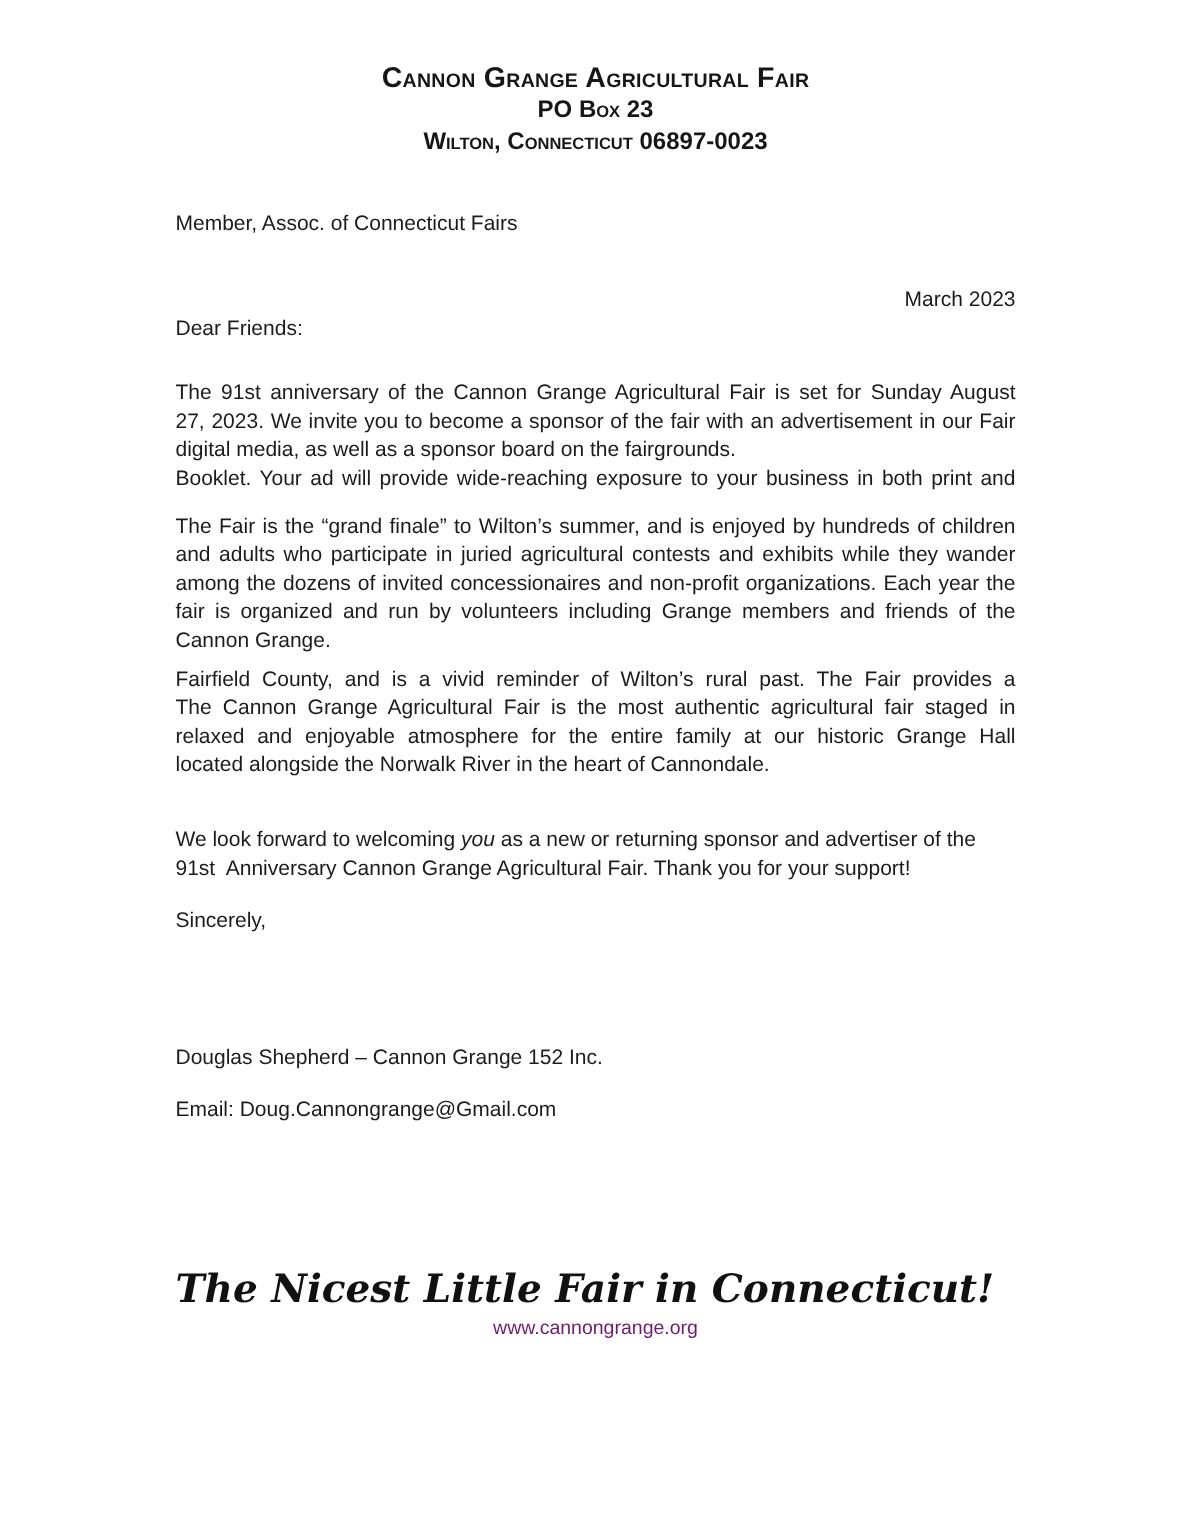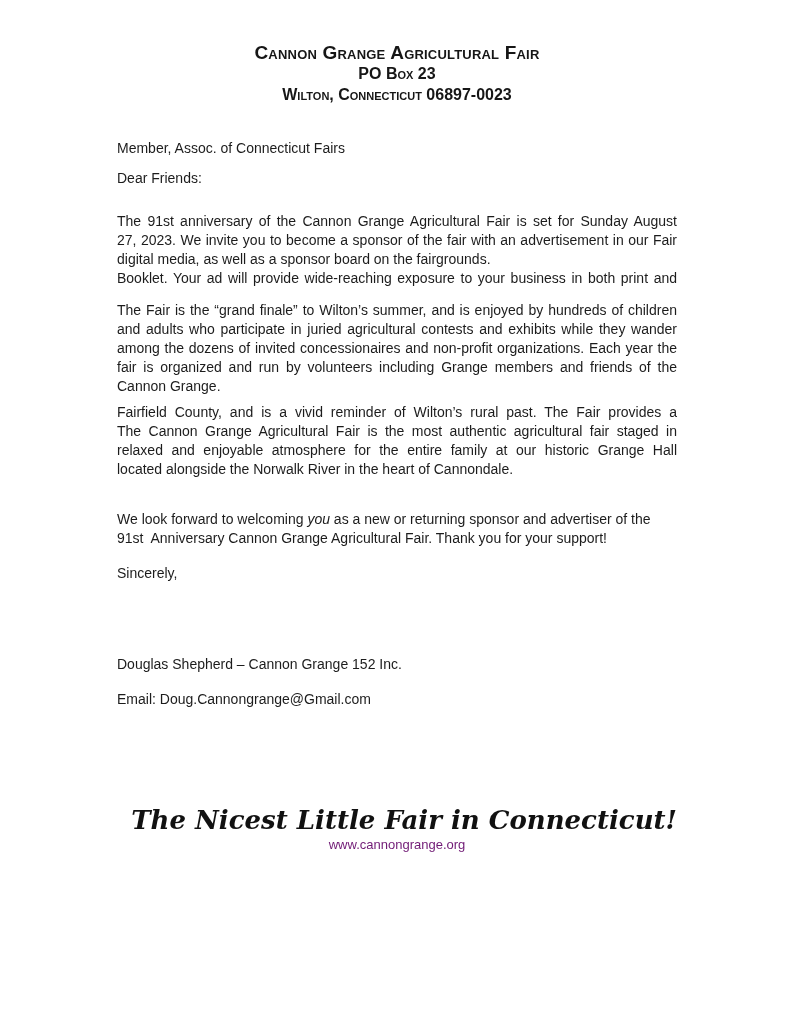--- a/index.html
+++ b/index.html
@@ -28,41 +28,41 @@
     color: #161616;
   }
   .lh-1 { font-size: 19px; line-height: 21px; letter-spacing: 0.2px; }
   .lh-2 { font-size: 16px; line-height: 21px; }
   .lh-3 { font-size: 16px; line-height: 21px; }
 
   
   .bodytext { font-size: 14px; line-height: 19px; margin-top: 24px; }
   .member   { margin-top: 34px; }
   .date     { margin-top: 32px; text-align: right; }
-  .salute   { margin-top: 11px; }
+  .salute   { margin-top: 0px; }
 
   .para { margin-top: 14px; }
   .para .line { white-space: nowrap; }
   .para.just .line { text-align: justify; text-align-last: justify; }
   .para.just .line.last { text-align-last: left; }
   .para.left .line { text-align: left; }
   .it { font-style: italic; }
 
   .p2 { margin-top: 13px; }
   .p3 { margin-top: 7px; }
   .p4 { margin-top: 31px; }
 
   .closing   { margin-top: 16px; }
   .signature { margin-top: 72px; }
   .emailline { margin-top: 16px; }
 
   
   .tagline {
     margin-top: 96px;
-    text-align: right;
+    text-align: left;
     font-family: "DejaVu Serif", serif;
     font-style: italic;
     font-weight: 700;
     font-size: 26px;
     line-height: 30px;
     color: #111111;
   }
   .website {
     margin-top: 2px;
     text-align: center;
@@ -78,20 +78,21 @@
   <div class="content">
 
     <header class="letterhead">
       <div class="lh-1">Cannon Grange Agricultural Fair</div>
       <div class="lh-2">PO Box 23</div>
       <div class="lh-3">Wilton, Connecticut 06897-0023</div>
     </header>
 
     <div class="bodytext member">Member, Assoc. of Connecticut Fairs</div>
 
+    <div class="bodytext date">March 2023</div>
 
     <div class="bodytext salute">Dear Friends:</div>
 
     <div class="bodytext">
         <div class="para just p1">
           <div class="line"><span>The 91st anniversary of the Cannon Grange Agricultural Fair is set for Sunday August</span></div>
           <div class="line"><span>27, 2023. We invite you to become a sponsor of the fair with an advertisement in our Fair</span></div>
           <div class="line last"><span>digital media, as well as a sponsor board on the fairgrounds.</span></div>
           <div class="line"><span>Booklet. Your ad will provide wide-reaching exposure to your business in both print and</span></div>
         </div>

